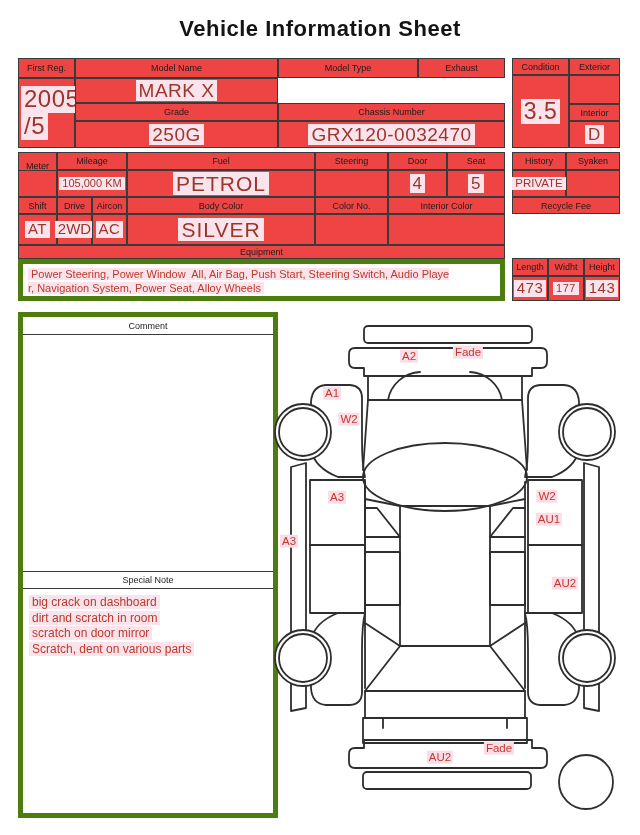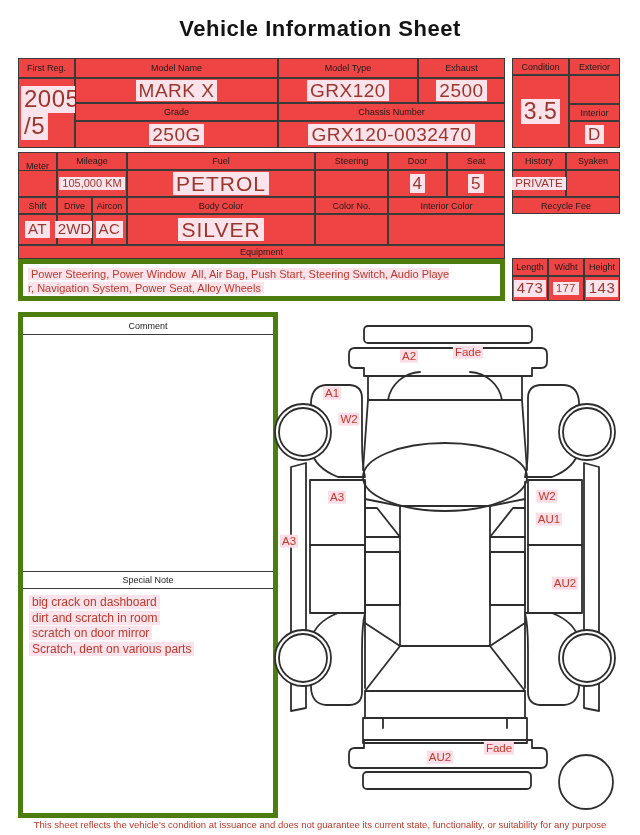--- a/index.html
+++ b/index.html
@@ -40,26 +40,20 @@
   <div class="cell hdr" style="left:75px;top:58px;width:203px;height:20px">Model Name</div>
   <div class="cell hdr" style="left:278px;top:58px;width:140px;height:20px">Model Type</div>
   <div class="cell hdr" style="left:418px;top:58px;width:87px;height:20px">Exhaust</div>
 
   <div class="cell val firstreg" style="left:18px;top:78px;width:57px;height:70px;font-size:24px">
     <span class="hl">2005</span>
     <span class="hl">/5</span>
   </div>
   <div class="cell val" style="left:75px;top:78px;width:203px;height:25px;font-size:19px">
       <span class="hl">MARK X</span>
-    </div>
-  <div class="cell val" style="left:278px;top:78px;width:140px;height:25px;font-size:19px">
-      <span class="hl">GRX120</span>
-    </div>
-  <div class="cell val" style="left:418px;top:78px;width:87px;height:25px;font-size:19px">
-      <span class="hl">2500</span>
     </div>
 
   <div class="cell hdr" style="left:75px;top:103px;width:203px;height:18px">Grade</div>
   <div class="cell hdr" style="left:278px;top:103px;width:227px;height:18px">Chassis Number</div>
   <div class="cell val" style="left:75px;top:121px;width:203px;height:27px;font-size:19px">
       <span class="hl">250G</span>
     </div>
   <div class="cell val" style="left:278px;top:121px;width:227px;height:27px;font-size:19px">
       <span class="hl">GRX120-0032470</span>
     </div>
@@ -217,15 +211,14 @@
   <div class="dmg" style="left:332px;top:393px">A1</div>
   <div class="dmg" style="left:349px;top:419px">W2</div>
   <div class="dmg" style="left:337px;top:497px">A3</div>
   <div class="dmg" style="left:289px;top:541px">A3</div>
   <div class="dmg" style="left:547px;top:496px">W2</div>
   <div class="dmg" style="left:549px;top:519px">AU1</div>
   <div class="dmg" style="left:565px;top:583px">AU2</div>
   <div class="dmg" style="left:440px;top:757px">AU2</div>
   <div class="dmg" style="left:499px;top:748px">Fade</div>
 
-  <div class="footer">This sheet reflects the vehicle's condition at issuance and does not guarantee its current state, functionality, or suitability for any purpose</div>
 
 </div>
 
 </body></html>

